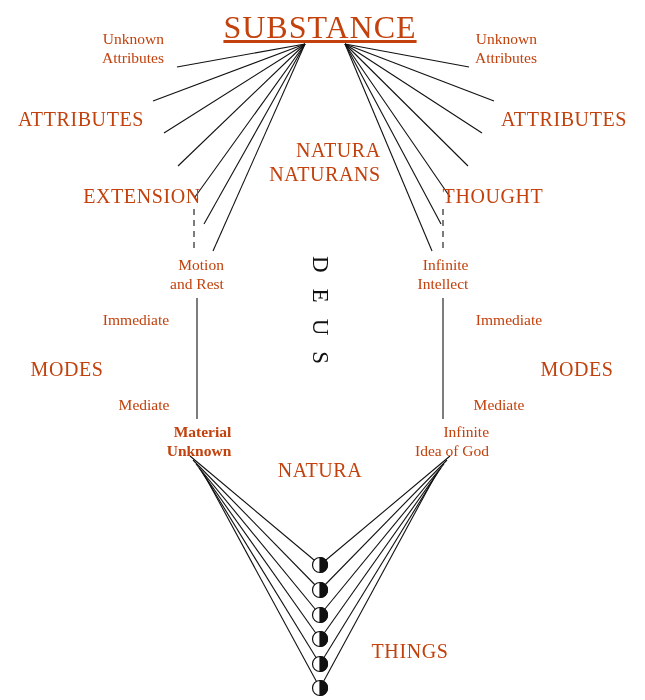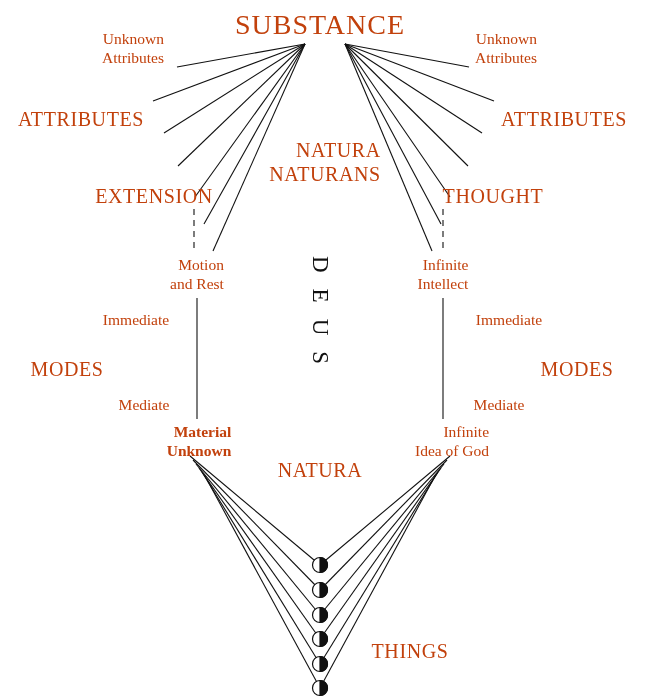--- a/index.html
+++ b/index.html
@@ -14,21 +14,21 @@
   }
   .stage svg { position: absolute; left: 0; top: 0; }
   .lbl {
     position: absolute;
     transform: translateX(-50%);
     text-align: right;
     white-space: nowrap;
     color: #c2410c;
     line-height: 1.22;
   }
-  .title { font-size: 28px; letter-spacing: 1px; }
+  .title { font-size: 32px; letter-spacing: 1px; text-decoration: underline; }
   .big   { font-size: 20px; letter-spacing: 0.6px; }
   .small { font-size: 15.5px; }
   .deus {
     position: absolute;
     left: 320px;
     top: 318px;
     transform: translate(-50%, -50%) rotate(90deg);
     font-size: 23px;
     letter-spacing: 16px;
     white-space: nowrap;
@@ -127,21 +127,21 @@
 
   <div class="lbl big" style="left:81px; top:107px;">ATTRIBUTES</div>
 
   <div class="lbl big" style="left:564px; top:107px;">ATTRIBUTES</div>
 
   <div class="lbl big" style="left:325px; top:138px;">
     <div>NATURA</div>
     <div>NATURANS</div>
   </div>
 
-  <div class="lbl big" style="left:142px; top:184px;margin-left:12px;">EXTENSION</div>
+  <div class="lbl big" style="left:142px; top:184px;">EXTENSION</div>
 
   <div class="lbl small" style="left:197px; top:256px;">
     <div>Motion</div>
     <div>and Rest</div>
   </div>
 
   <div class="lbl big" style="left:493px; top:184px;">THOUGHT</div>
 
   <div class="lbl small" style="left:443px; top:256px;">
     <div>Infinite</div>

